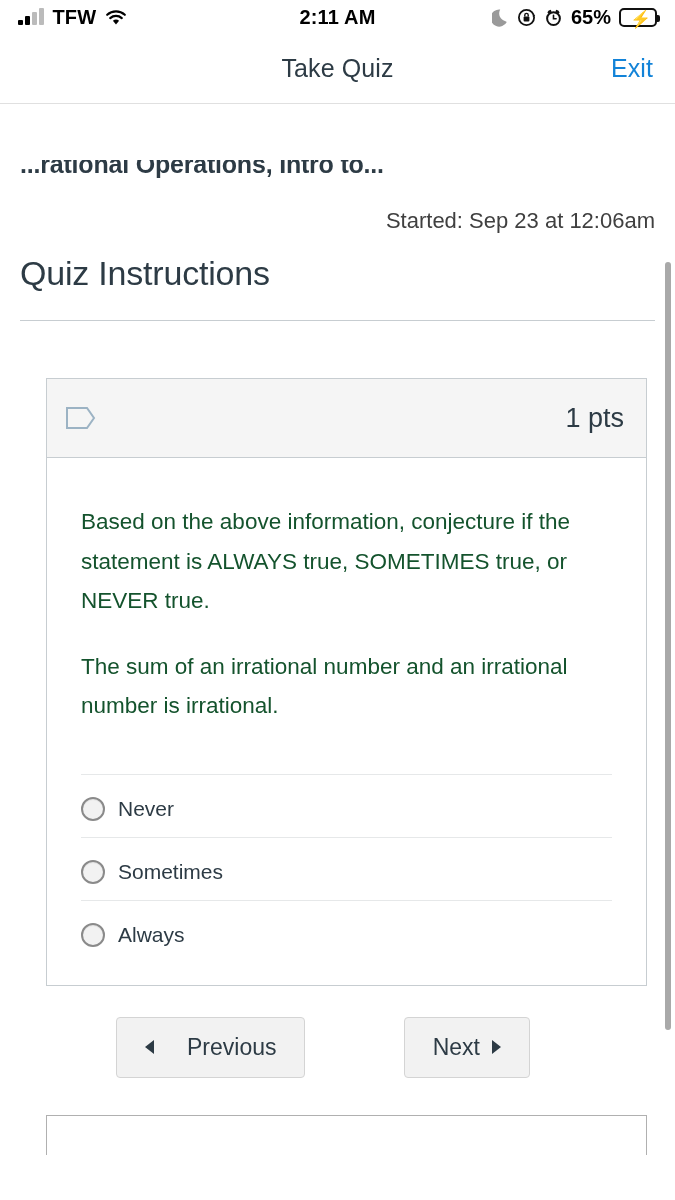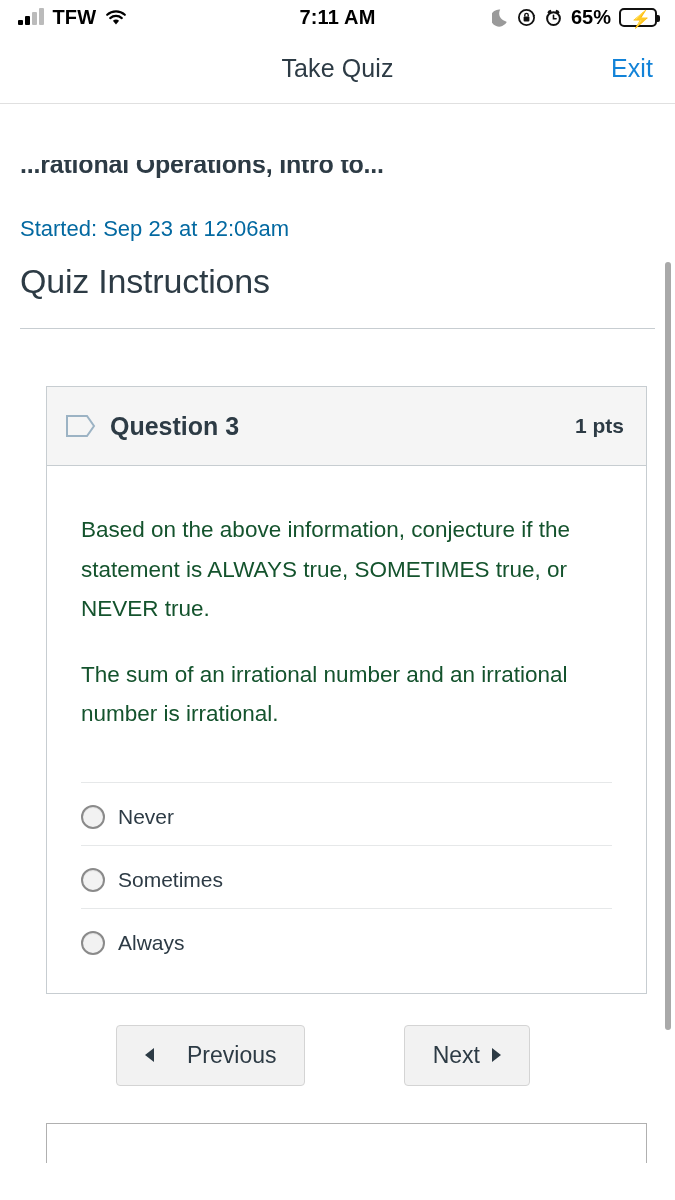--- a/index.html
+++ b/index.html
@@ -131,22 +131,23 @@
     color: #2d3b45;
     white-space: nowrap;
     height: 26px;
     overflow: hidden;
     line-height: 0.36;
     margin-top: 56px;
     letter-spacing: -0.2px;
   }
   .started-line {
     font-size: 22px;
-    color: #0369a1;
-    margin-top: 30px;
+    color: #404040;
+    margin-top: 22px;
+    text-align: right;
   }
   .instructions-heading {
     font-size: 34px;
     font-weight: normal;
     color: #2d3b45;
     margin-top: 20px;
     letter-spacing: -0.2px;
   }
   .divider-rule {
     height: 1px;
@@ -170,22 +171,22 @@
   }
   .flag-icon { width: 32px; height: 26px; display: block; flex: none; }
   .question-name {
     font-size: 25px;
     font-weight: bold;
     color: #2d3b45;
     margin-left: 13px;
   }
   .question-points {
     margin-left: auto;
-    font-size: 21px;
-    font-weight: bold;
+    font-size: 27px;
+    font-weight: normal;
     color: #2d3b45;
   }
   .question-body { padding: 44px 34px 0 34px; }
   .q-text {
     font-size: 22.5px;
     line-height: 1.76;
     color: #14532d;
   }
   .q-text + .q-text { margin-top: 26px; }
 
@@ -284,21 +285,21 @@
     <span class="carrier">TFW</span>
     <span>
       <svg class="wifi-icon" viewBox="0 0 24 18">
         <path d="M12 16.5 L8.6 12.6 a5.2 5.2 0 0 1 6.8 0 Z" fill="#000"></path>
         <path d="M5.7 9.6 a9.6 9.6 0 0 1 12.6 0" stroke="#000" stroke-width="2.4" fill="none" stroke-linecap="round"></path>
         <path d="M2.4 6.0 a14.3 14.3 0 0 1 19.2 0" stroke="#000" stroke-width="2.4" fill="none" stroke-linecap="round"></path>
       </svg>
     </span>
   </div>
 
-  <div class="status-time">7:11 AM</div>
+  <div class="status-time">2:11 AM</div>
 
   <div class="status-right">
     <span>
       <svg class="moon-icon" width="17" height="19" viewBox="0 0 17 19">
         <path d="M13.5 13.2 A8 8 0 0 1 8.2 1.5 A8.6 8.6 0 1 0 14.8 14.0 Z" fill="#9a9a9a"></path>
       </svg>
     </span>
     <span>
       <svg class="rotlock-icon" width="19" height="19" viewBox="0 0 19 19">
         <circle cx="9.5" cy="9.5" r="7.6" fill="none" stroke="#111" stroke-width="1.8"></circle>
@@ -339,21 +340,20 @@
 
     <div class="divider-rule"></div>
 
     <div class="question-card">
       <div class="question-header">
         <span>
           <svg class="flag-icon" viewBox="0 0 32 26">
             <path d="M2 3 H22 L29 13 L22 23 H2 Z" fill="none" stroke="#9cb3c4" stroke-width="2"></path>
           </svg>
         </span>
-        <span class="question-name">Question 3</span>
         <span class="question-points">1 pts</span>
       </div>
 
       <div class="question-body">
         <p class="q-text">Based on the above information, conjecture if the statement is ALWAYS true, SOMETIMES true, or NEVER true.</p>
         <p class="q-text">The sum of an irrational number and an irrational number is irrational.</p>
 
         <div class="answers">
           <div class="answer-row">
             <span class="radio"></span>

